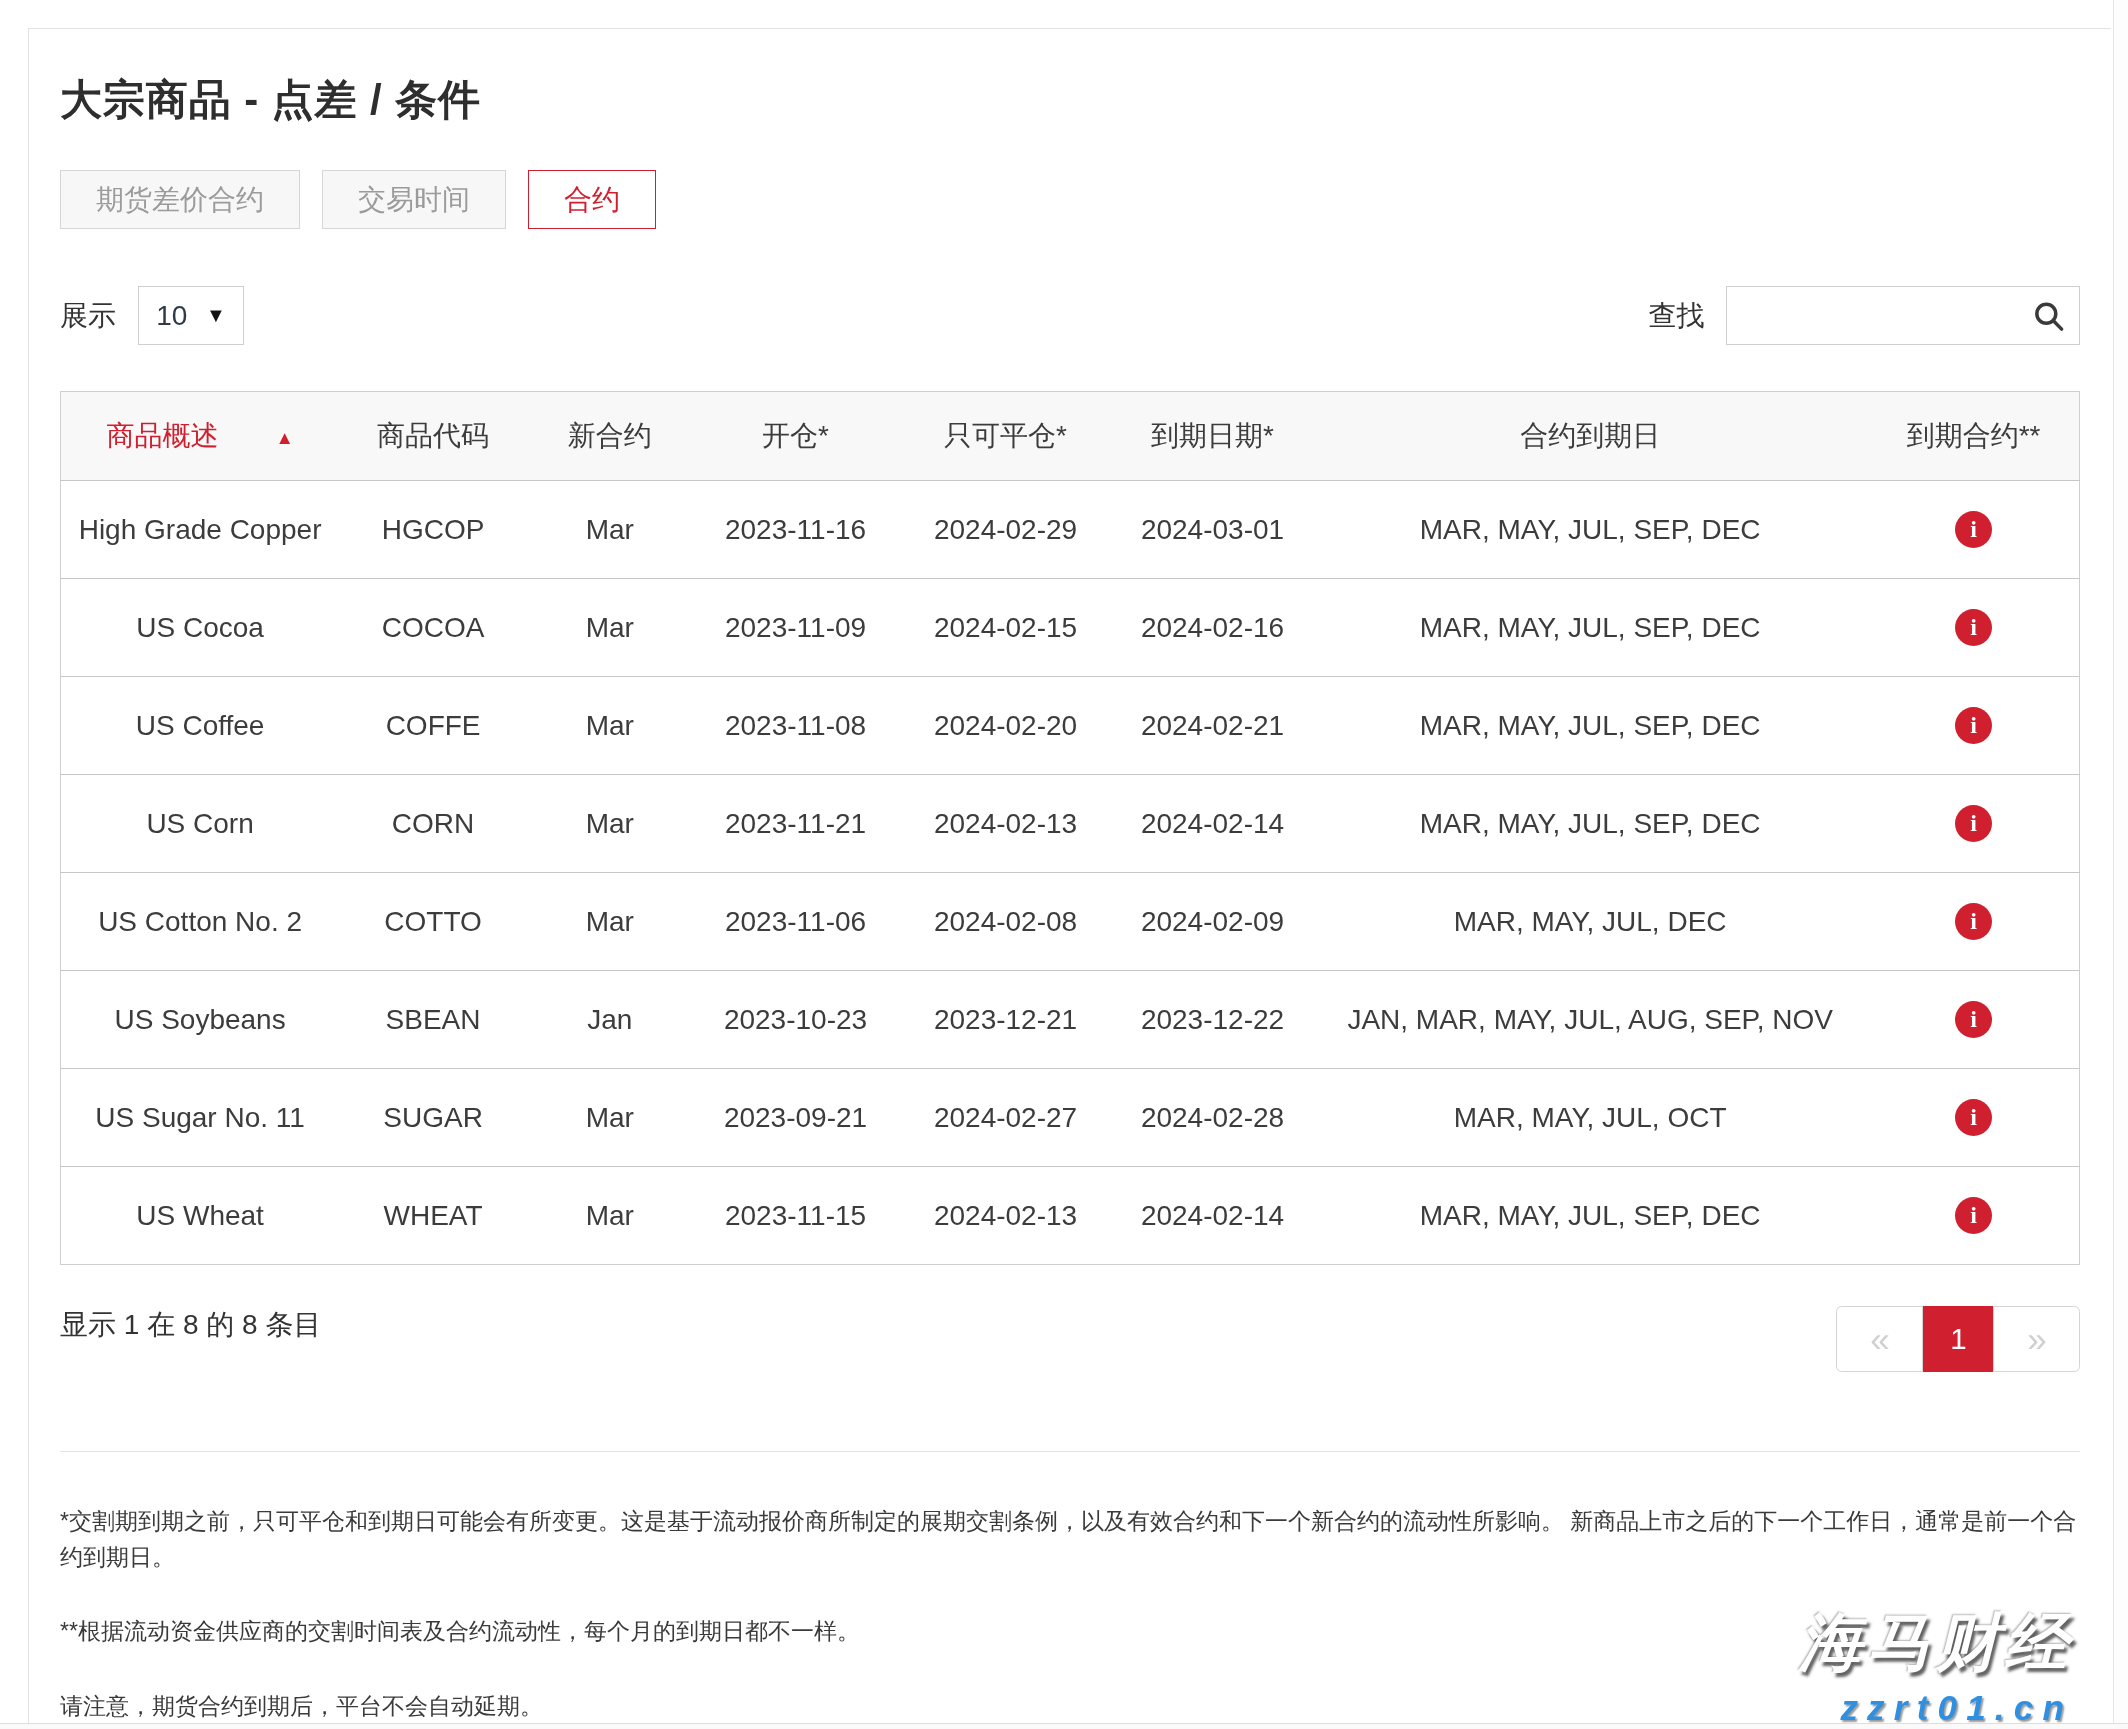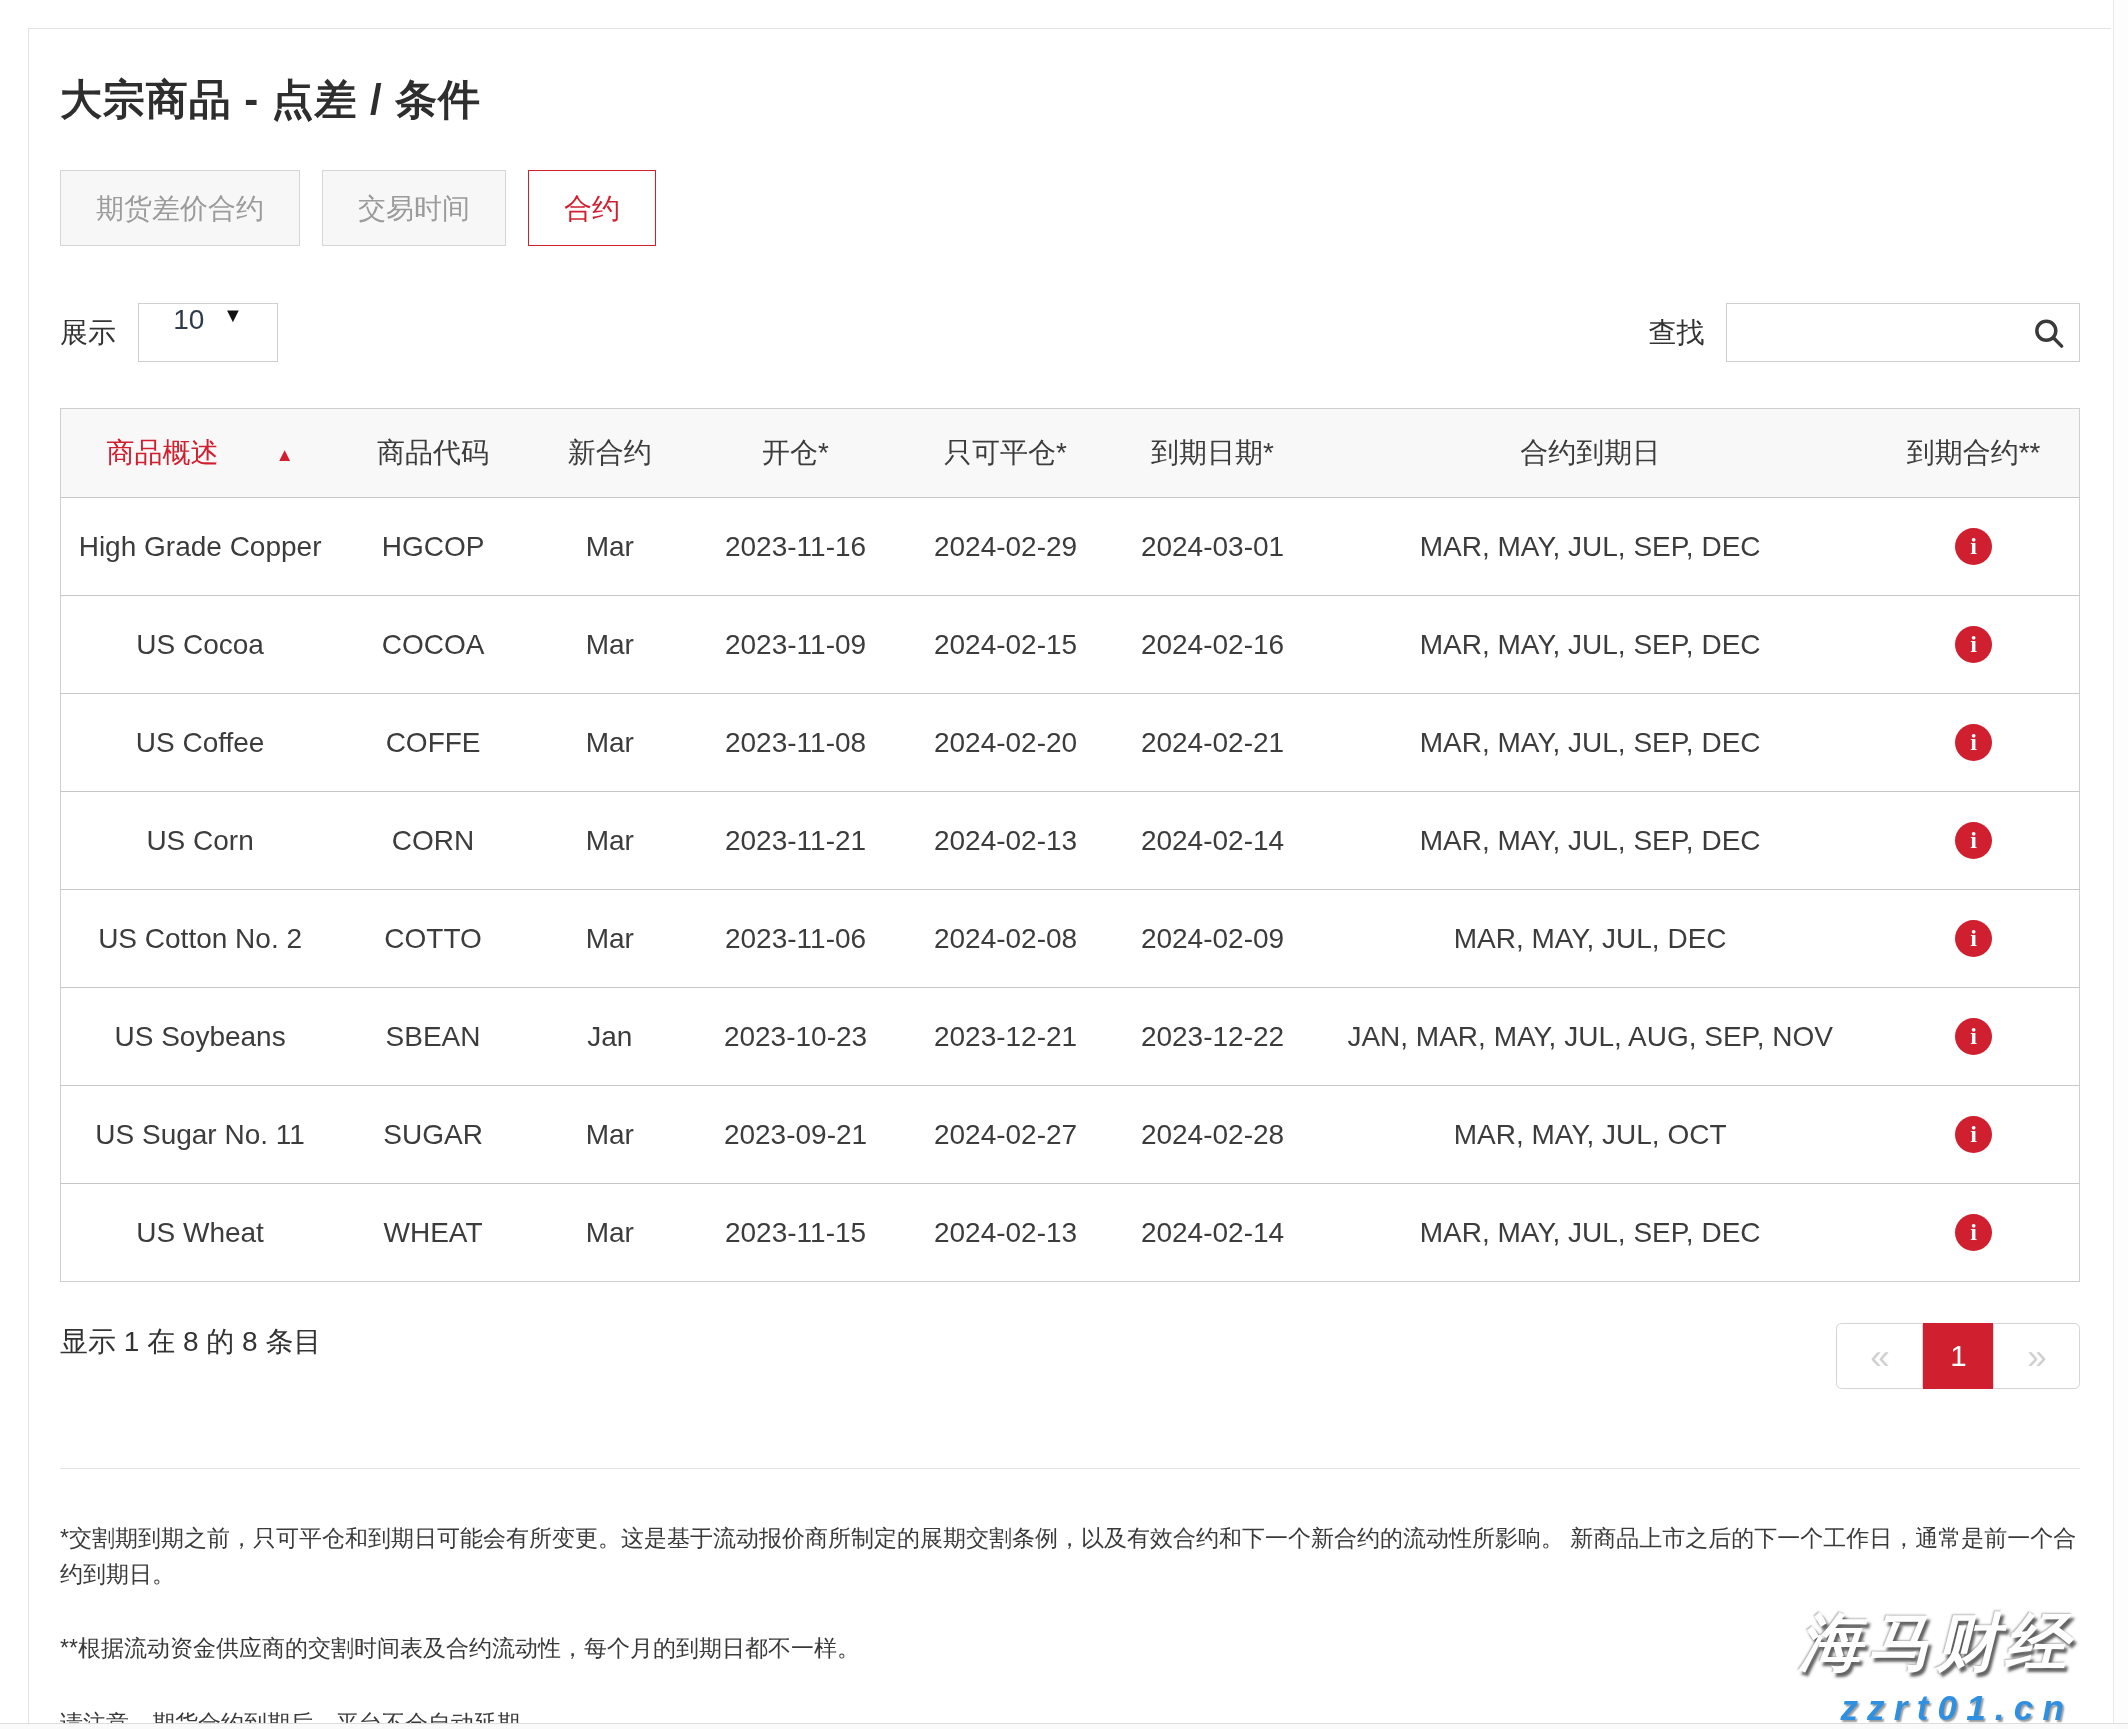--- a/index.html
+++ b/index.html
@@ -28,42 +28,42 @@
     letter-spacing: 0.9px;
   }
   .tabs { margin-top: 42px; display: flex; gap: 22px; }
   .tab {
     background: #f7f7f7;
     border: 1.8px solid #d6d6d6;
     color: #9b9b9b;
     font-size: 28px;
     font-family: inherit;
     padding: 0 35px;
-    height: 76px;
+    height: 59px;
     line-height: 55px;
     cursor: pointer;
   }
   .tab.active {
     background: #fff;
     border: 1.8px solid #d01f2f;
     color: #d01f2f;
   }
   
   .controls {
     margin-top: 57px;
     display: flex;
     justify-content: space-between;
     align-items: center;
   }
   .show-control, .search-control { display: flex; align-items: center; gap: 22px; }
   .control-label { font-size: 28px; color: #333; }
   .select-box {
-    width: 140px; height: 59px;
+    width: 106px; height: 59px;
     border: 1.8px solid #cfcfcf;
-    display: flex; align-items: flex-start; justify-content: center;
+    display: flex; align-items: center; justify-content: center;
     gap: 18.5px; font-size: 28px; color: #2d3a4a;
     background: #fff; cursor: pointer;
   }
   .caret { font-size: 20px; color: #111; }
   .search-box {
     position: relative;
     width: 354px; height: 59px;
     border: 1.8px solid #cfcfcf;
     background: #fff;
   }

